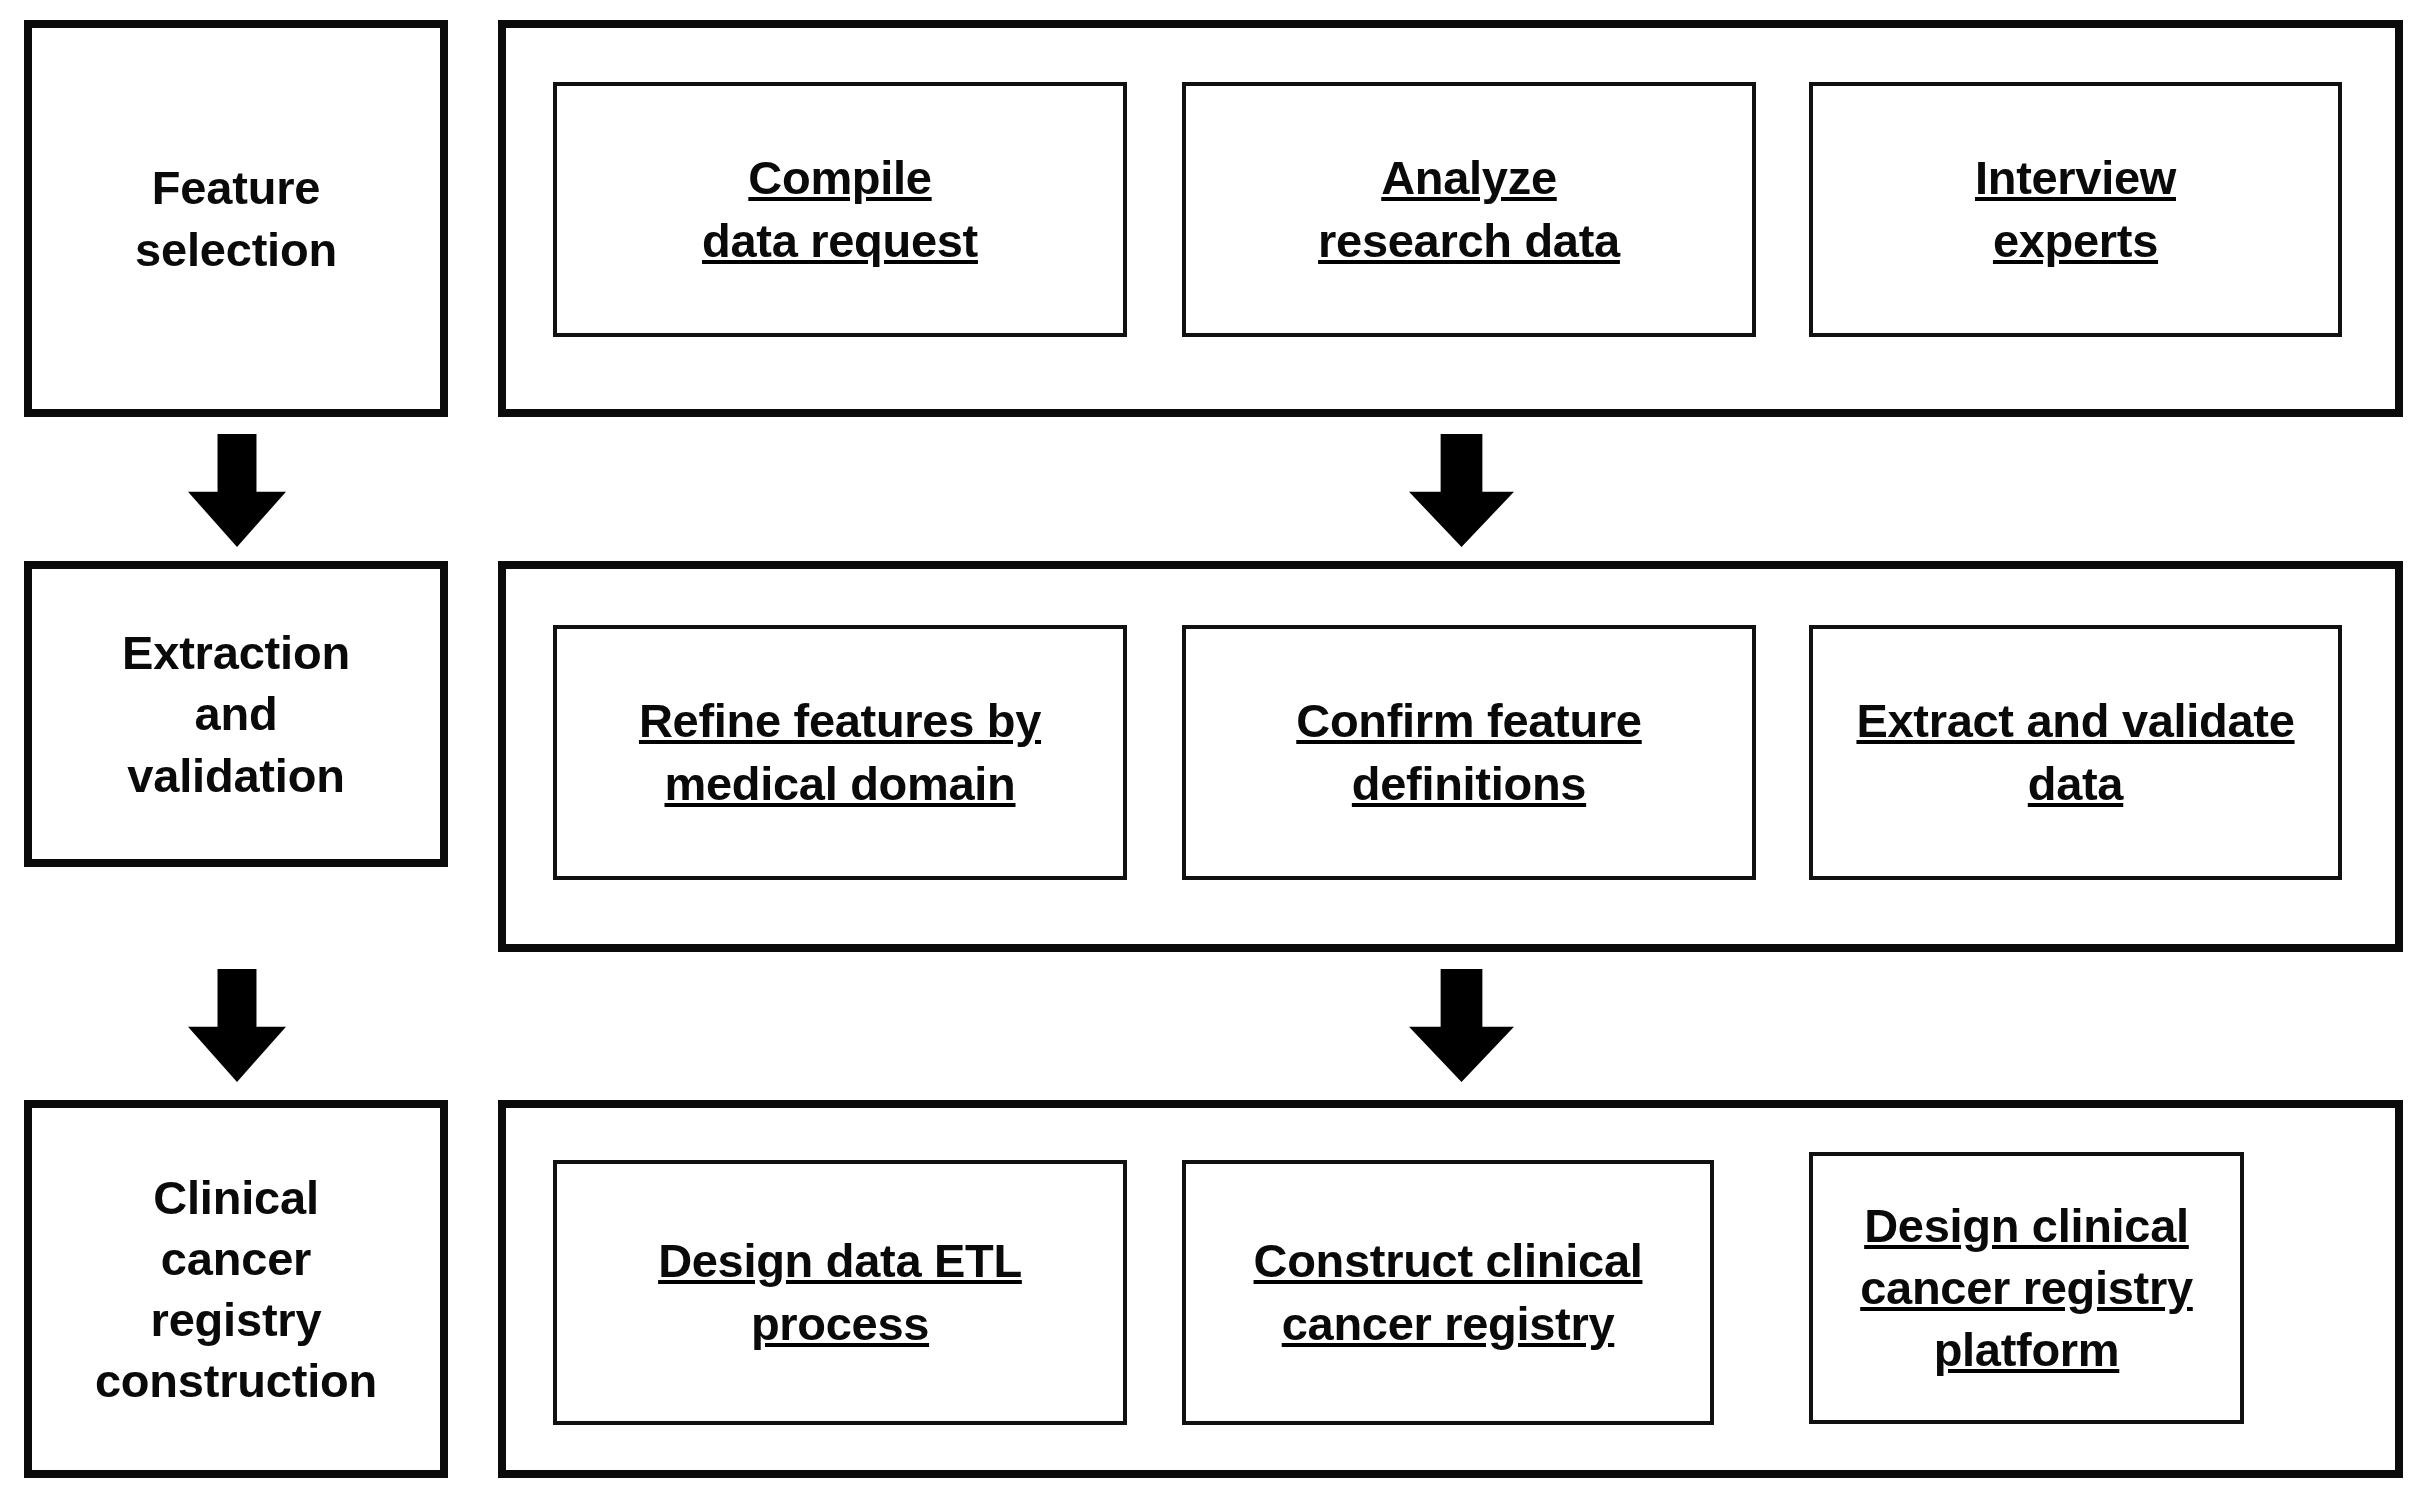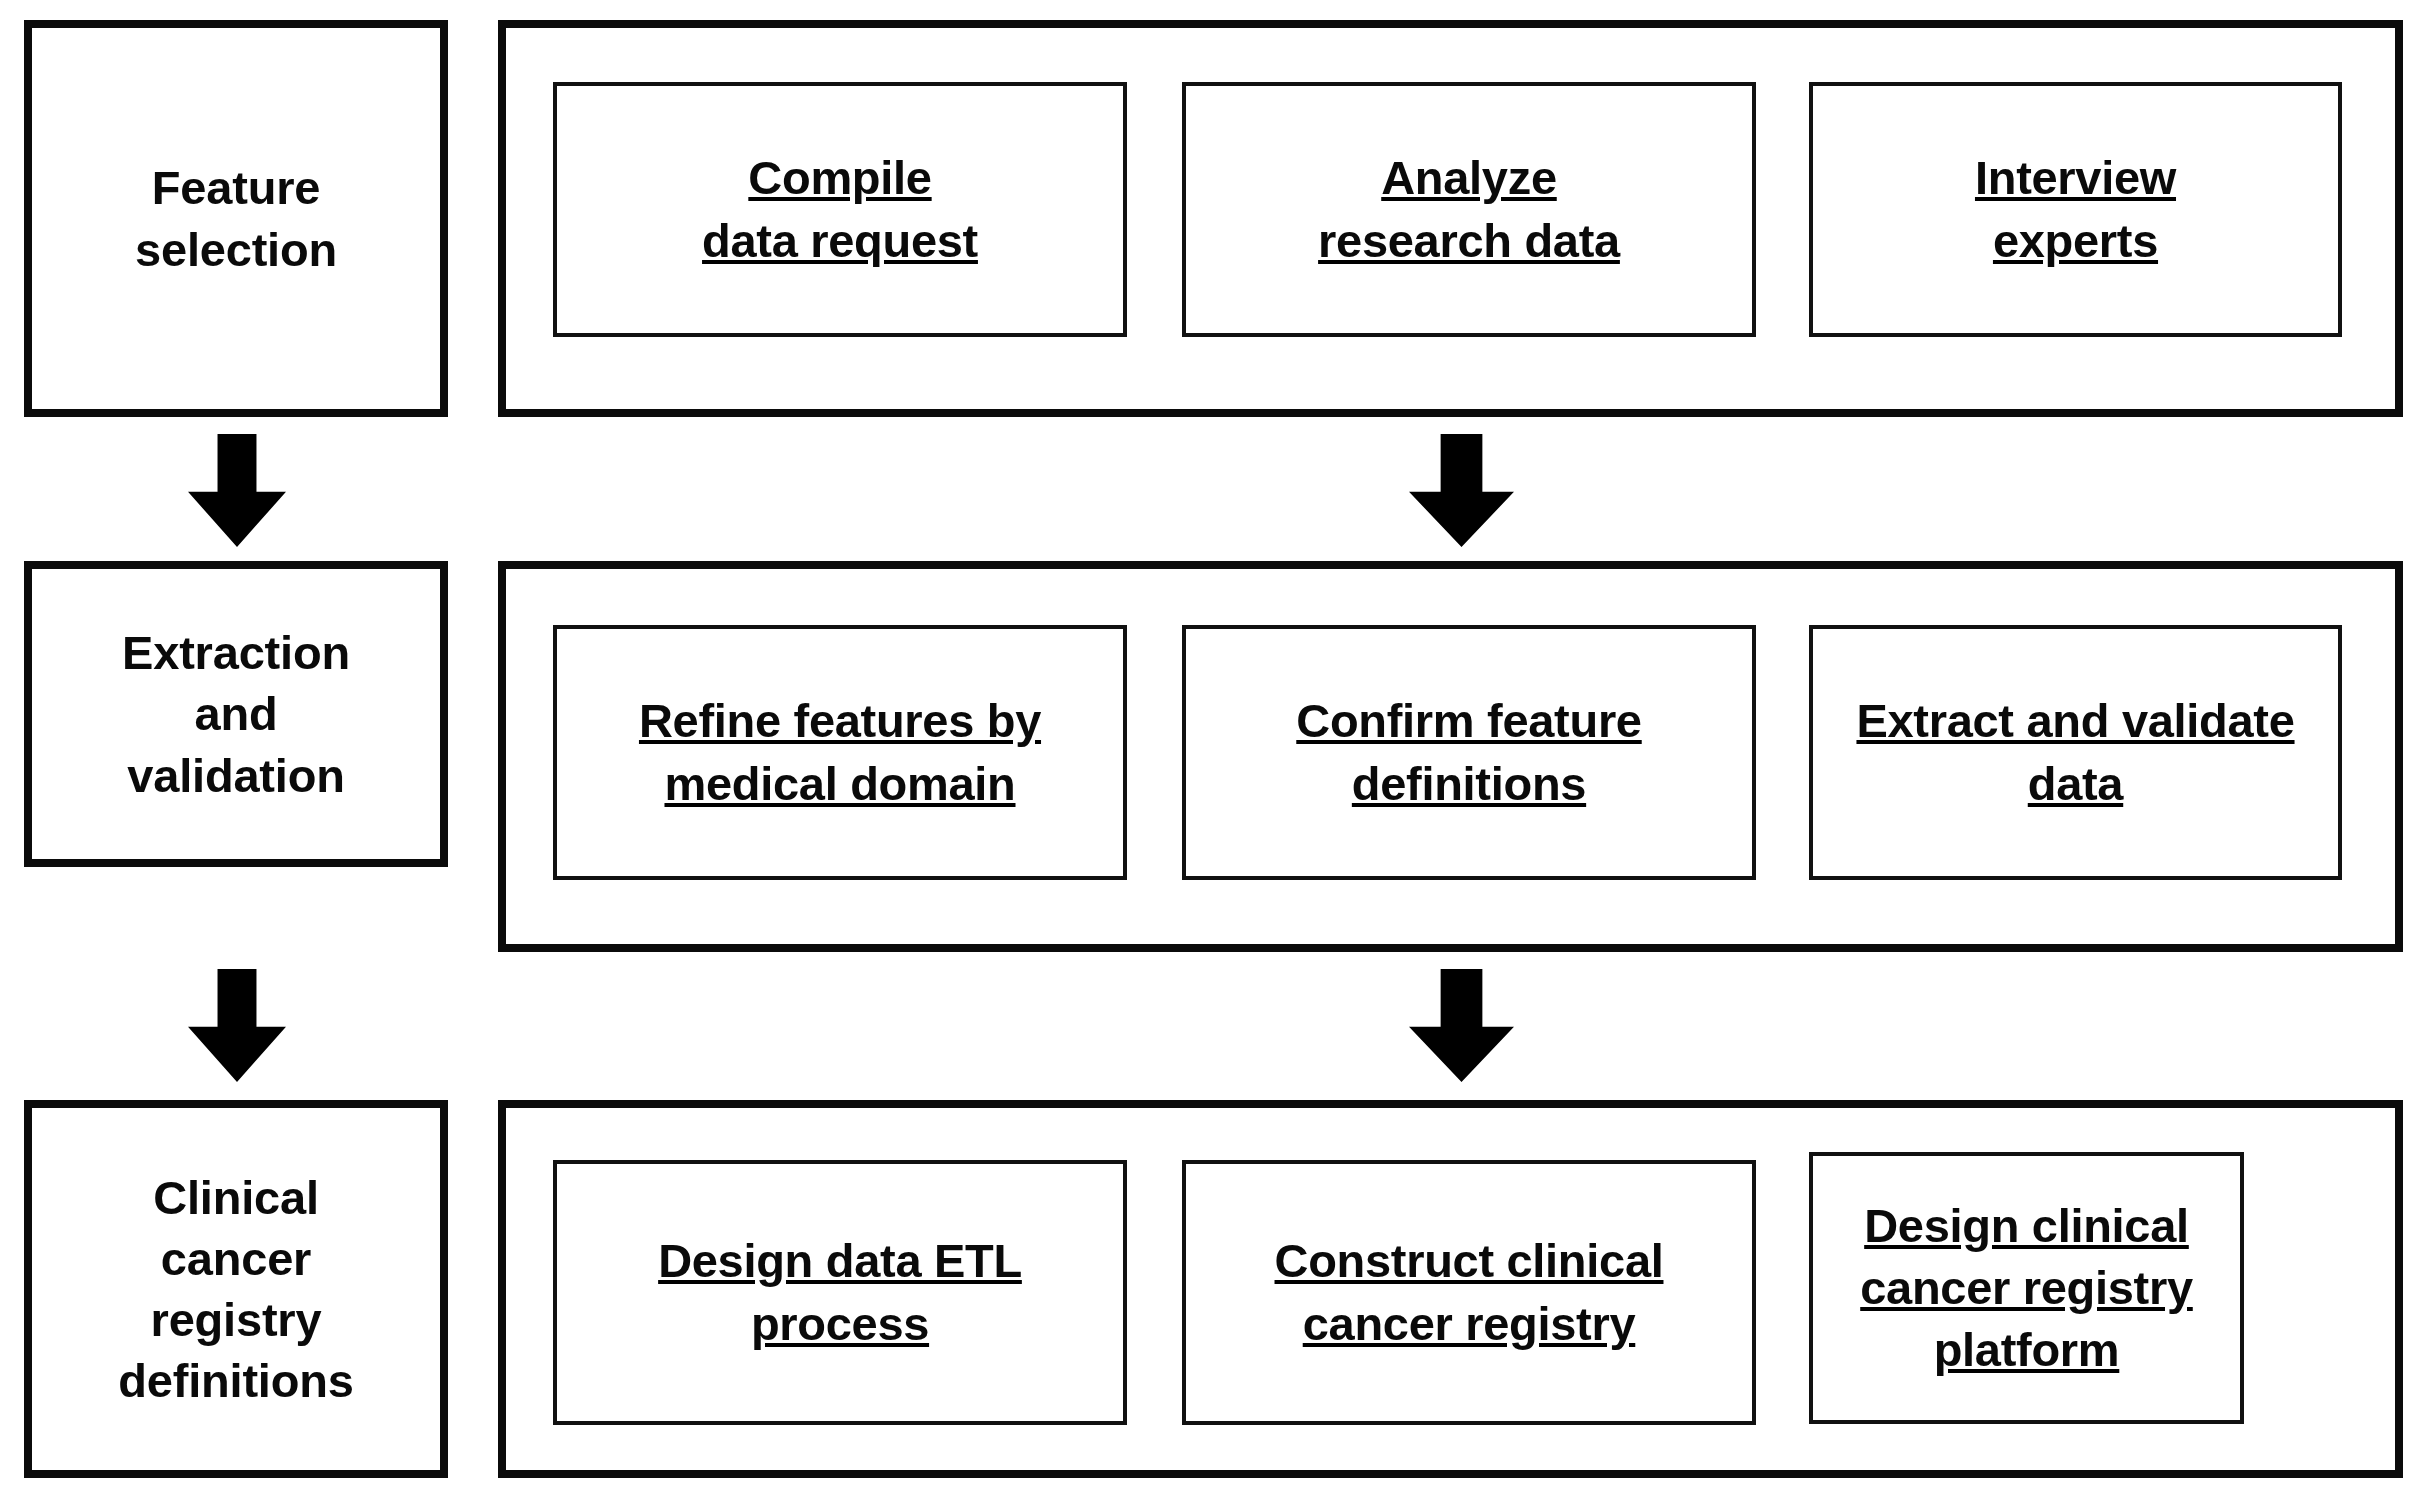--- a/index.html
+++ b/index.html
@@ -158,32 +158,32 @@
   <div class="arrow" style="left:1409px; top:969px; width:105px; height:113px;">
     <svg viewBox="0 0 166 180" preserveAspectRatio="none" aria-hidden="true">
       <polygon points="50,0 116,0 116,92 166,92 83,180 0,92 50,92" fill="#000000"></polygon>
     </svg>
   </div>
 
   <div class="stage-box" style="left:24px; top:1100px; width:424px; height:378px;">
     <div class="stage-label">Clinical
 cancer
 registry
-definitions</div>
+construction</div>
   </div>
 
   <div class="group-box" style="left:498px; top:1100px; width:1905px; height:378px;">
   </div>
 
   <div class="task-box" style="left:553px; top:1160px; width:574px; height:265px;">
     <div class="task-label">Design data ETL
 process</div>
   </div>
 
-  <div class="task-box" style="left:1182px; top:1160px; width:574px; height:265px;">
+  <div class="task-box" style="left:1182px; top:1160px; width:532px; height:265px;">
     <div class="task-label">Construct clinical
 cancer registry</div>
   </div>
 
   <div class="task-box" style="left:1809px; top:1152px; width:435px; height:272px;">
     <div class="task-label">Design clinical
 cancer registry
 platform</div>
   </div>
 

